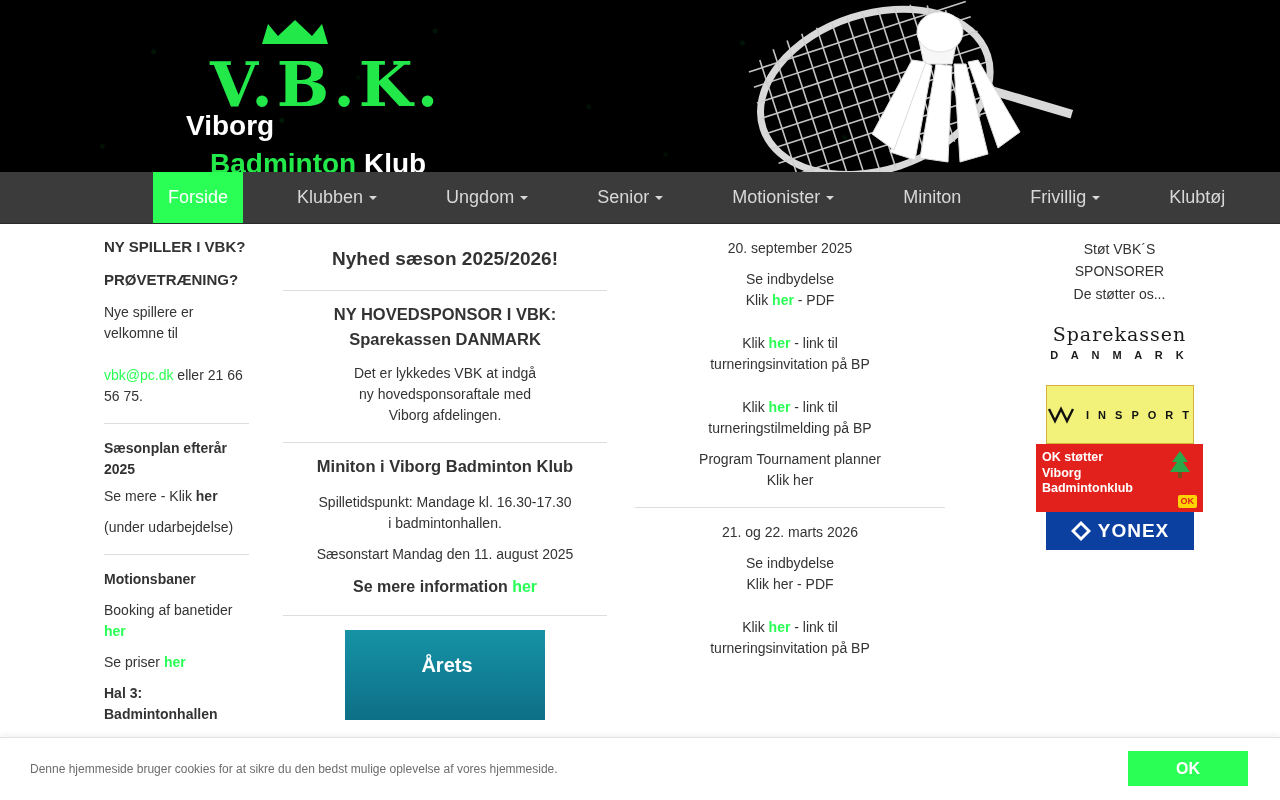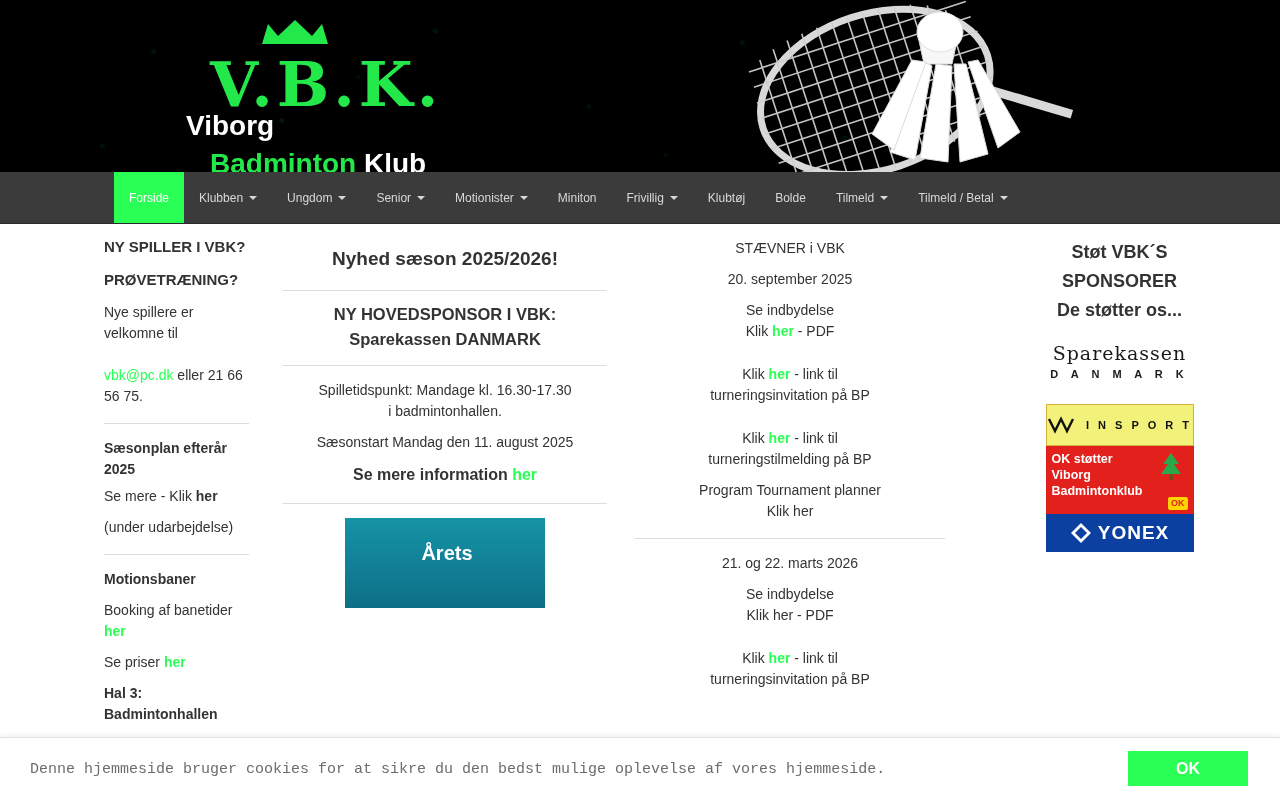--- a/index.html
+++ b/index.html
@@ -84,23 +84,24 @@
     background:#3b3b3b;
     display:flex;
     align-items:stretch;
     padding-left:114px;
     border-bottom:1px solid #2a2a2a;
   }
   .nav-item {
     display:flex; align-items:center;
     padding:8px 15px;
     color:#d8d8d8;
-    font-size:12px;
+    font-size:18px;
     cursor:pointer;
     white-space:nowrap;
+    margin-left:39px;
   }
   .nav-item.active {
     background:#2aff55;
     color:#ffffff;
     font-weight:normal;
   }
   .caret {
     display:inline-block;
     margin-left:6px;
     width:0; height:0;
@@ -137,38 +138,38 @@
     text-align:center; font-weight:bold; font-size:19px;
     margin:10px 0 20px 0; color:#333;
   }
   .c2-h2 { text-align:center; font-weight:bold; font-size:16.5px; margin:0 0 6px 0;}
   .c2-h3 { text-align:center; font-weight:bold; font-size:16.5px; margin:0 0 14px 0;}
   .c2-p { text-align:center; line-height:1.6; margin:0 0 8px 0; }
   .c2-h4 { text-align:center; font-weight:bold; font-size:16px; margin:4px 0 14px 0;}
 
   .c3-p { line-height:1.55; margin:0 0 10px 0; }
 
-  .c4-title { font-weight:bold; font-size:18px; line-height:1.6; margin:0 0 18px 0; }
+  .c4-title { font-weight:normal; font-size:14px; line-height:1.6; margin:0 0 18px 0; }
 
   .sponsor { margin:0 auto 24px auto; }
   .sp-sparekassen {
     width:150px; text-align:center;
     font-family:"DejaVu Serif", serif;
     color:#1a1a1a;
   }
   .sp-sparekassen .l1 { font-size:19px; letter-spacing:1px; }
   .sp-sparekassen .l2 { font-size:11px; font-weight:bold; letter-spacing:5px; margin-top:4px; font-family:"Liberation Sans",sans-serif;}
   .sp-insport {
-    width:148px; height:42px; background:#f2f27a; border:1px solid #d6b13a;
+    width:148px; height:59px; background:#f2f27a; border:1px solid #d6b13a;
     display:flex; align-items:center; justify-content:center; gap:7px;
     margin:0 auto;
   }
   .sp-insport .txt { font-size:11px; font-weight:bold; letter-spacing:3px; color:#111; }
   .sp-ok {
-    width:148px; height:68px; background:#e2211c; color:#fff;
+    width:167px; height:68px; background:#e2211c; color:#fff;
     margin:0 auto; position:relative; font-weight:bold; font-size:12.5px;
     line-height:1.25; padding:6px 0 0 6px; text-align:left;
   }
   .sp-ok .okmark {
     position:absolute; right:6px; bottom:4px;
     background:#ffd400; color:#e2211c; font-size:9px; font-weight:bold;
     padding:1px 3px; border-radius:2px;
   }
   .sp-ok .tree { position:absolute; right:10px; top:6px; }
   .sp-yonex {
@@ -193,22 +194,21 @@
     position:absolute; left:0; bottom:0;
     width:1280px; height:63px;
     background:#ffffff;
     border-top:1px solid #e2e2e2;
     display:flex; align-items:center;
     box-shadow:0 -2px 6px rgba(0,0,0,.06);
   }
   .cookie-text {
     margin-left:30px;
     color:#6d6d6d;
-    font-size:15px;
-    font-family:Liberation Mono, monospace;
+    font-size:12px;
   }
   .cookie-ok {
     position:absolute; right:32px; top:13px;
     width:120px; height:35px;
     background:#2aff55; color:#ffffff;
     border:none; font-size:16px; font-weight:bold;
     cursor:pointer;
     font-family:"Liberation Sans", sans-serif;
   }
 </style>
@@ -347,37 +347,42 @@
       &nbsp;&nbsp;<br>
       &nbsp;&nbsp;
     </p>
   </div>
 
   <div class="col col-2">
     <div class="c2-head">Nyhed sæson 2025/2026!</div>
     <hr class="sep">
     <div class="c2-h2">NY HOVEDSPONSOR I VBK:</div>
     <div class="c2-h3">Sparekassen DANMARK</div>
-    <hr class="sep">
+    <p class="c2-p">
+      <span>Det er lykkedes VBK at indgå</span><br>
+      <span>ny hovedsponsoraftale med</span><br>
+      <span>Viborg afdelingen.</span>
+    </p>
+    <hr class="sep">
+    <div class="c2-h2" style="margin-bottom:16px">Miniton i Viborg Badminton Klub</div>
     <p class="c2-p">
       <span>Spilletidspunkt: Mandage kl. 16.30-17.30</span><br>
       <span>i badmintonhallen.</span>
     </p>
     <p class="c2-p">Sæsonstart Mandag den 11. august 2025</p>
     <p class="c2-h4">
       <span>Se mere information </span><span class="greenlink">her</span>
     </p>
     <hr class="sep">
     <div class="arets-banner">
       <div class="word">Årets</div>
     </div>
   </div>
 
   <div class="col col-3">
-    <p class="c3-p">STÆVNER i VBK</p>
     <p class="c3-p">20. september 2025</p>
     <p class="c3-p">
       <span>Se indbydelse</span><br>
       <span>Klik </span><span class="greenlink">her</span><span> - PDF</span>
     </p>
     <p class="c3-p" style="margin-top:22px">
       <span>Klik </span><span class="greenlink">her</span><span> - link til</span><br>
       <span>turneringsinvitation på BP</span>
     </p>
     <p class="c3-p" style="margin-top:22px">

